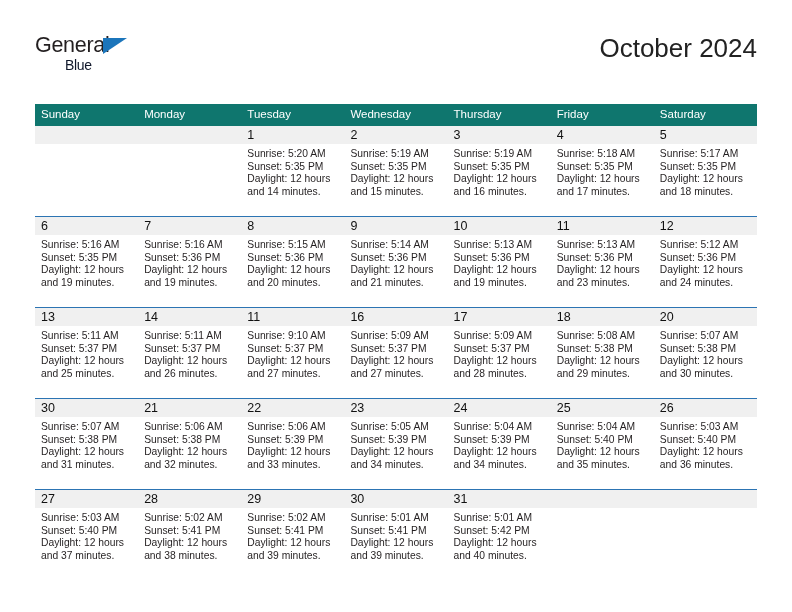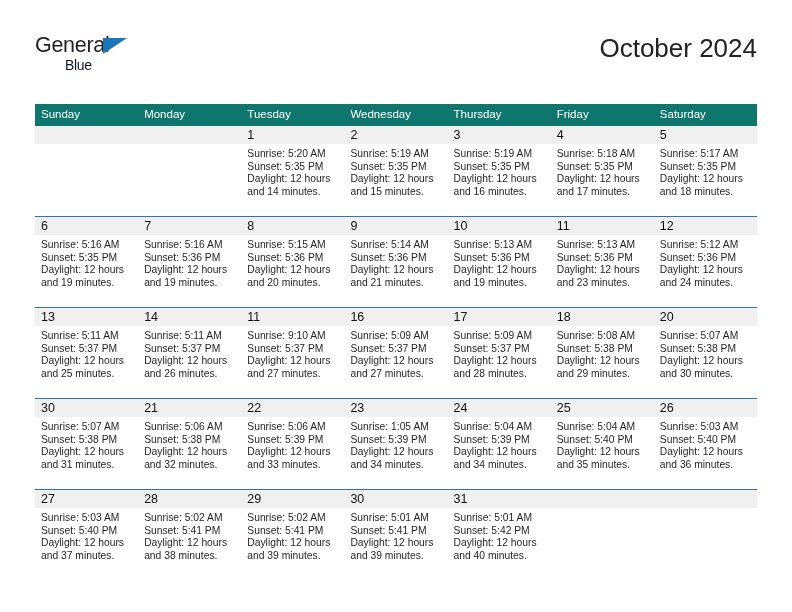--- a/index.html
+++ b/index.html
@@ -414,21 +414,21 @@
                 <div>Sunrise: 5:06 AM</div>
                 <div>Sunset: 5:39 PM</div>
                 <div class="daylight-wrap">Daylight: 12 hours and 33 minutes.</div>
               </div>
             </div>
           </td>
           <td>
             <div class="daycell">
               <div class="daynum-band">23</div>
               <div class="details">
-                <div>Sunrise: 1:05 AM</div>
+                <div>Sunrise: 5:05 AM</div>
                 <div>Sunset: 5:39 PM</div>
                 <div class="daylight-wrap">Daylight: 12 hours and 34 minutes.</div>
               </div>
             </div>
           </td>
           <td>
             <div class="daycell">
               <div class="daynum-band">24</div>
               <div class="details">
                 <div>Sunrise: 5:04 AM</div>

